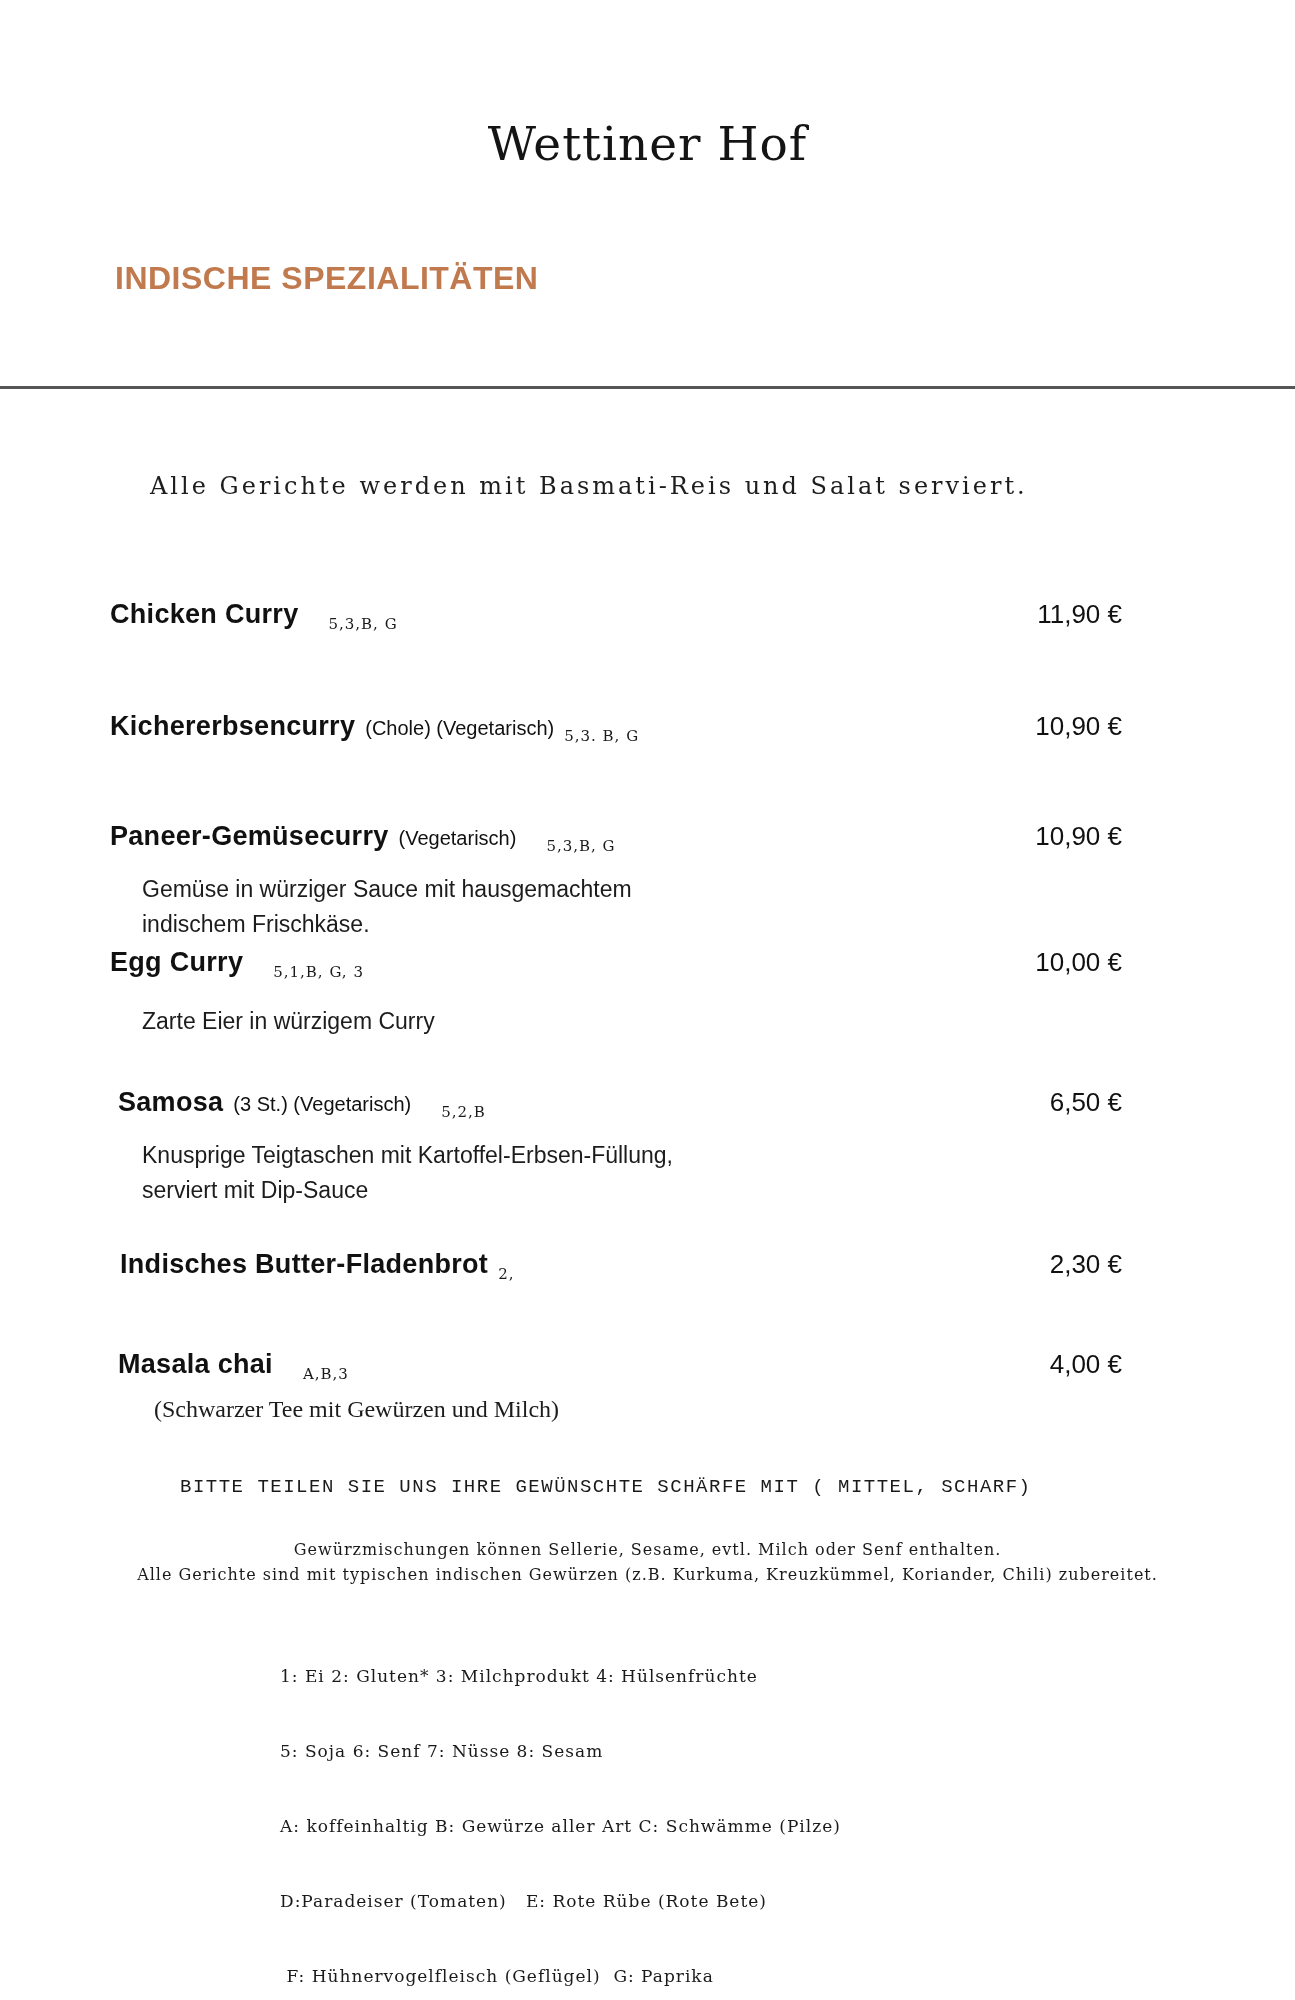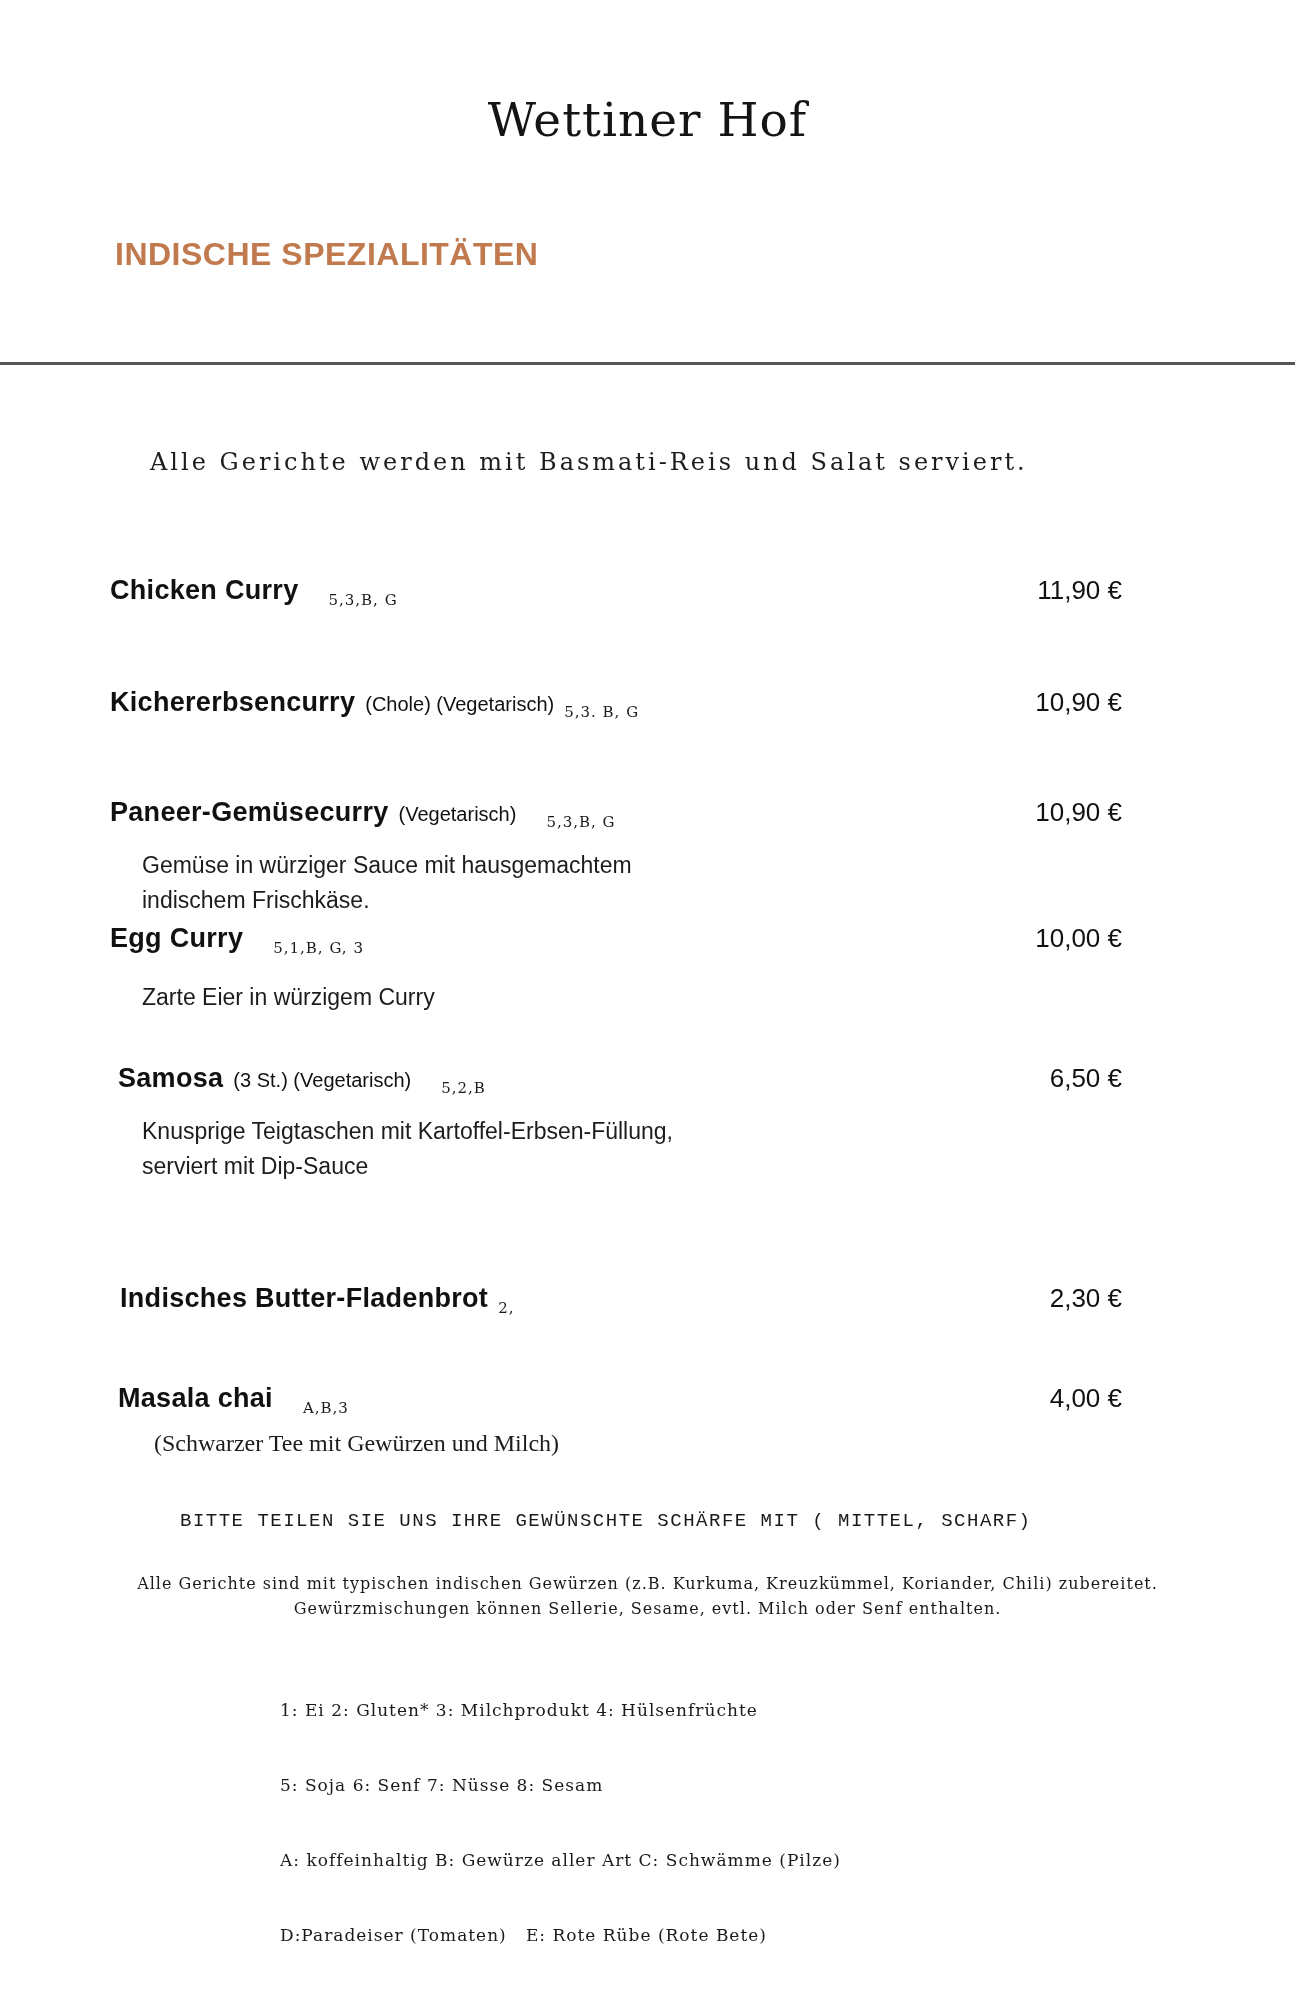--- a/index.html
+++ b/index.html
@@ -5,21 +5,21 @@
   html, body { margin: 0; padding: 0; background: #ffffff; }
   body {
     width: 1295px;
     height: 2000px;
     position: relative;
     font-family: "Liberation Sans", sans-serif;
     color: #111111;
     overflow: hidden;
   }
   .logo-wrap {
-    padding-top: 90px;
+    padding-top: 114px;
     text-align: center;
   }
   .logo {
     font-family: "DejaVu Serif", serif;
     font-size: 47px;
     letter-spacing: 1px;
     color: #141414;
     line-height: 60px;
   }
   .section-title {
@@ -93,21 +93,21 @@
   }
   .mi-1 { margin-top: 93px; }
   .mi-2 { margin-top: 72px; }
   .mi-3 { margin-top: 70px; }
   .mi-3 .item-desc { margin-top: 16px; }
   .mi-4 { }
   .mi-4 .item-desc { margin-top: 22px; }
   .mi-5 { margin-top: 43px; }
   .mi-5 .item-name { margin-left: 8px; }
   .mi-5 .item-desc { margin-top: 16px; }
-  .mi-6 { margin-top: 94px; }
+  .mi-6 { margin-top: 36px; }
   .mi-6 .item-name { margin-left: 10px; }
   .mi-7 { margin-top: 60px; }
   .mi-7 .item-name { margin-left: 8px; }
   .mi-7 .item-desc { margin-top: 8px; margin-left: 44px; font-size: 24px; font-family: Liberation Serif, serif; }
   .spice-note {
     margin: 47px 0 0 180px;
     font-family: Liberation Mono, monospace;
     font-size: 19px;
     letter-spacing: 1.5px;
     color: #1a1a1a;
@@ -232,22 +232,22 @@
     <div class="item-desc">
       <div>(Schwarzer Tee mit Gewürzen und Milch)</div>
     </div>
   </div>
 
 </div>
 
 <div class="spice-note">BITTE TEILEN SIE UNS IHRE GEWÜNSCHTE SCHÄRFE MIT ( MITTEL, SCHARF)</div>
 
 <div class="spices-block">
+  <div>Gewürzmischungen können Sellerie, Sesame, evtl. Milch oder Senf enthalten.</div>
   <div>Alle Gerichte sind mit typischen indischen Gewürzen (z.B. Kurkuma, Kreuzkümmel, Koriander, Chili) zubereitet.</div>
-  <div>Gewürzmischungen können Sellerie, Sesame, evtl. Milch oder Senf enthalten.</div>
 </div>
 
 <div class="legend">
   <div>1: Ei 2: Gluten* 3: Milchprodukt 4: Hülsenfrüchte</div>
   <div>5: Soja 6: Senf 7: Nüsse 8: Sesam</div>
   <div>A: koffeinhaltig B: Gewürze aller Art C: Schwämme (Pilze)</div>
   <div>D:Paradeiser (Tomaten)   E: Rote Rübe (Rote Bete)</div>
   <div> F: Hühnervogelfleisch (Geflügel)  G: Paprika</div>
 </div>
 

